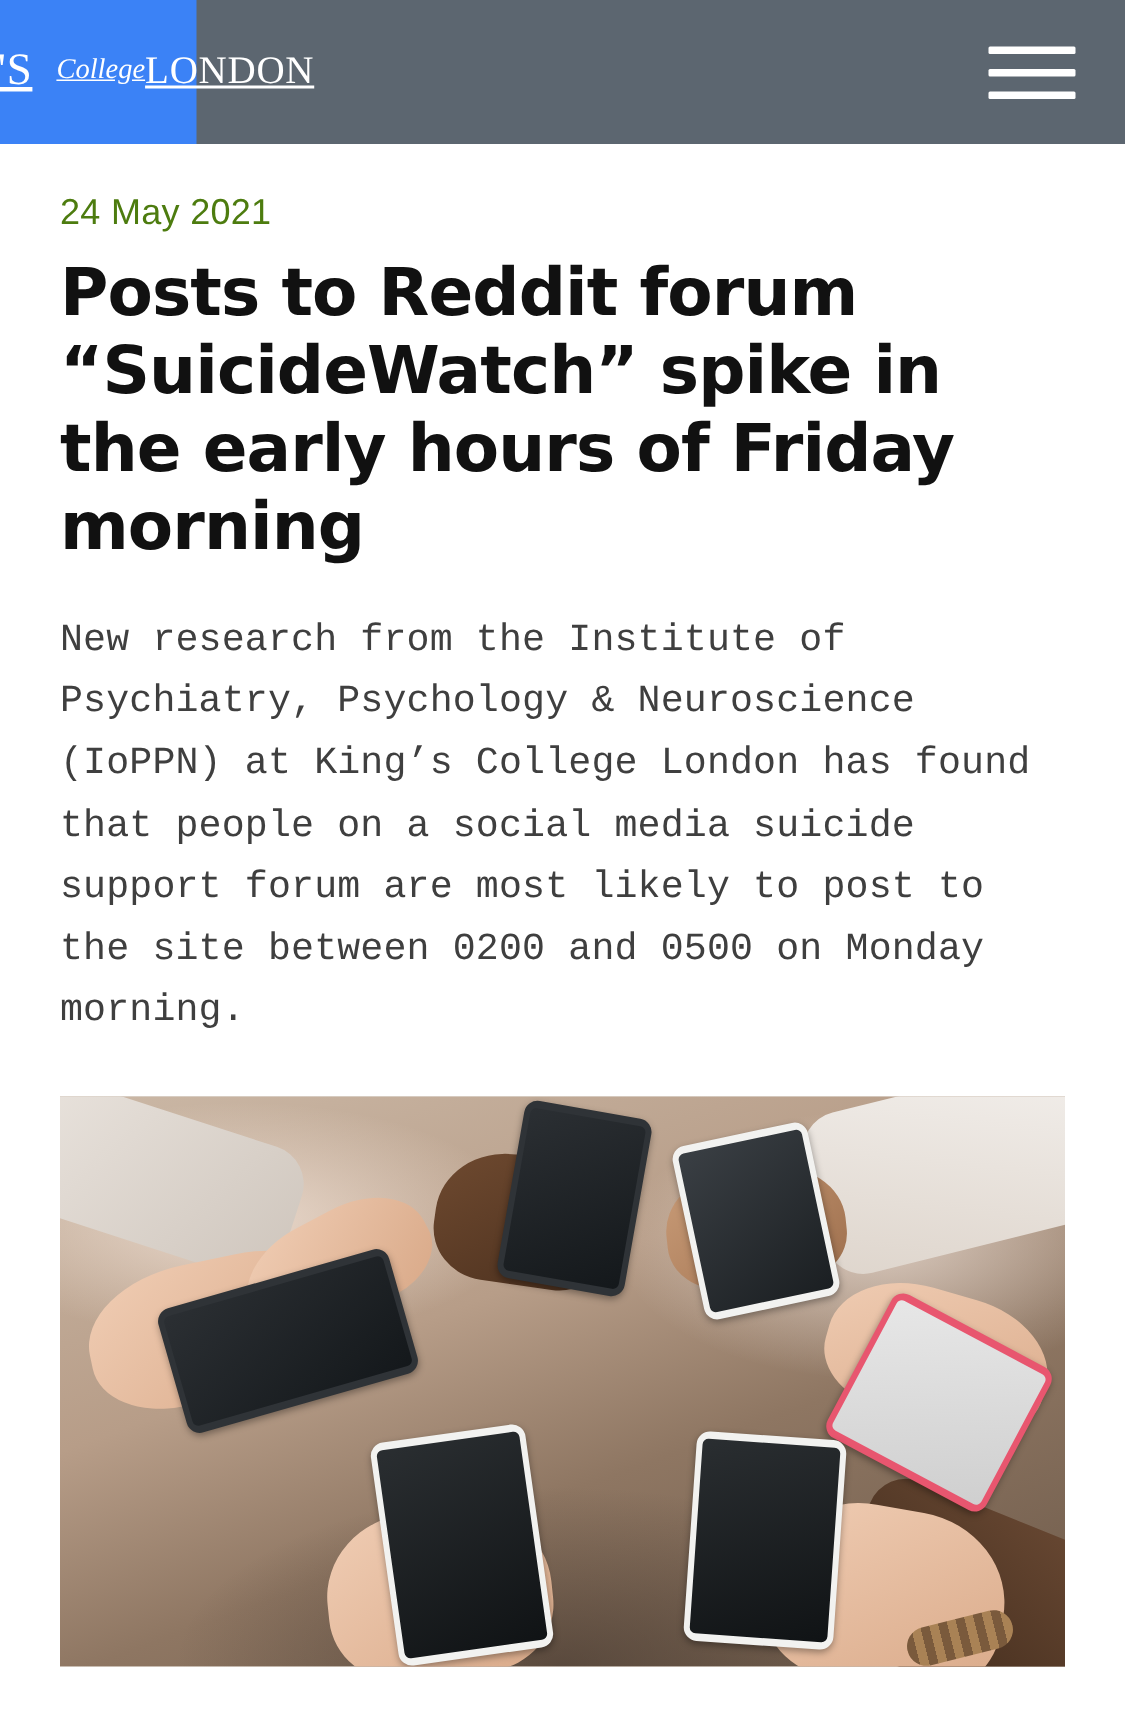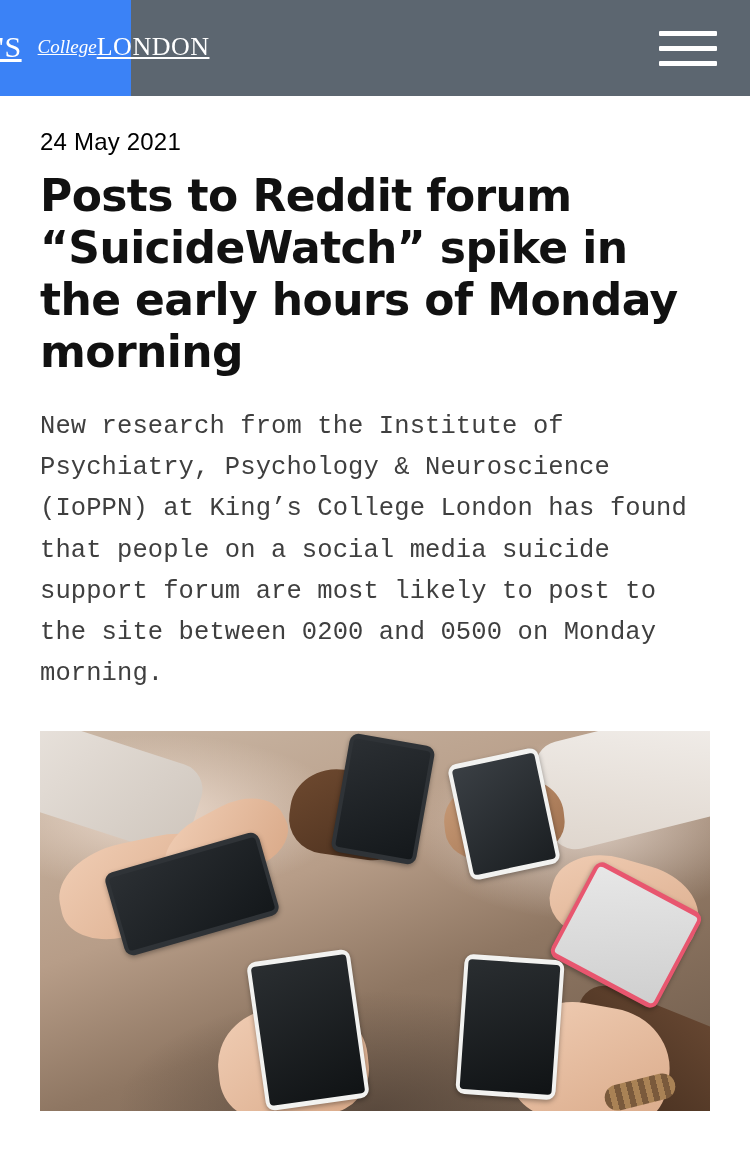--- a/index.html
+++ b/index.html
@@ -84,21 +84,21 @@
     background: #ffffff;
     border-radius: 1px;
   }
 
   
   .article {
     padding: 32px 40px 0 40px;
   }
   .article-date {
     font-size: 24px;
-    color: #000000;
+    color: #4d7c0f;
     letter-spacing: 0.2px;
     margin-bottom: 14px;
   }
   .article-title {
     font-family: "DejaVu Sans", sans-serif;
     font-weight: bold;
     font-size: 44px;
     line-height: 1.18;
     letter-spacing: -0.6px;
     color: #111111;
@@ -168,21 +168,21 @@
     <span></span>
     <span></span>
   </button>
 
 </header>
 
 <main>
 
   <div class="article">
     <div class="article-date">24 May 2021</div>
-    <h1 class="article-title">Posts to Reddit forum “SuicideWatch” spike in the early hours of Monday morning</h1>
+    <h1 class="article-title">Posts to Reddit forum “SuicideWatch” spike in the early hours of Friday morning</h1>
     <p class="article-standfirst">New research from the Institute of Psychiatry, Psychology &amp; Neuroscience (IoPPN) at King’s College London has found that people on a social media suicide support forum are most likely to post to the site between 0200 and 0500 on Monday morning.</p>
   </div>
 
   <figure class="article-figure">
     <div class="photo">
 
       <div class="sleeve" style="left:-30px; top:10px; width:190px; height:90px; background:linear-gradient(120deg,#e9e3dd,#cfc6bd); transform:rotate(18deg);"></div>
       <div class="sleeve" style="right:-40px; top:-10px; width:210px; height:110px; background:linear-gradient(200deg,#f4f1ee,#ded5cc); transform:rotate(-14deg);"></div>
       <div class="sleeve" style="right:-50px; bottom:-20px; width:200px; height:120px; background:linear-gradient(200deg,#6b4a34,#3f2a1b); transform:rotate(22deg);"></div>
 

